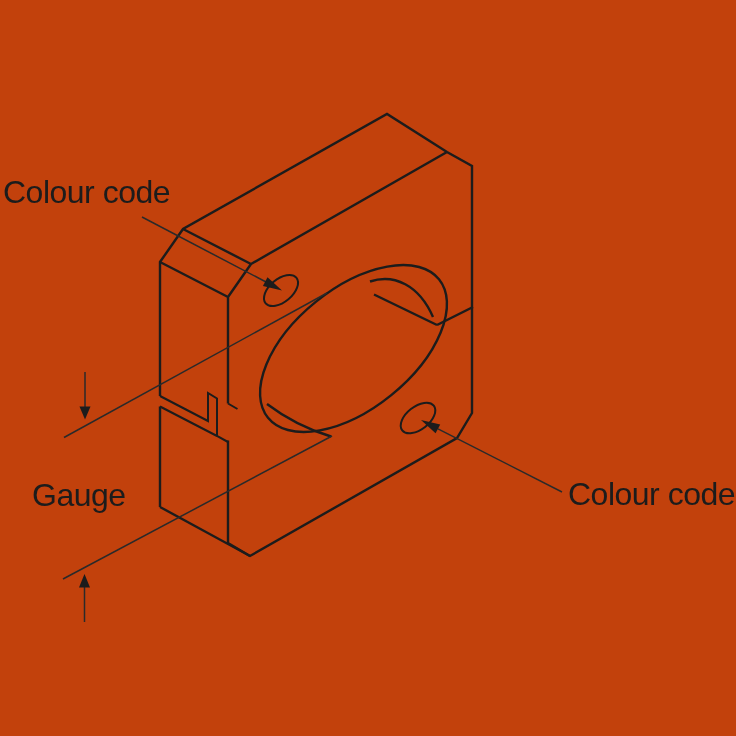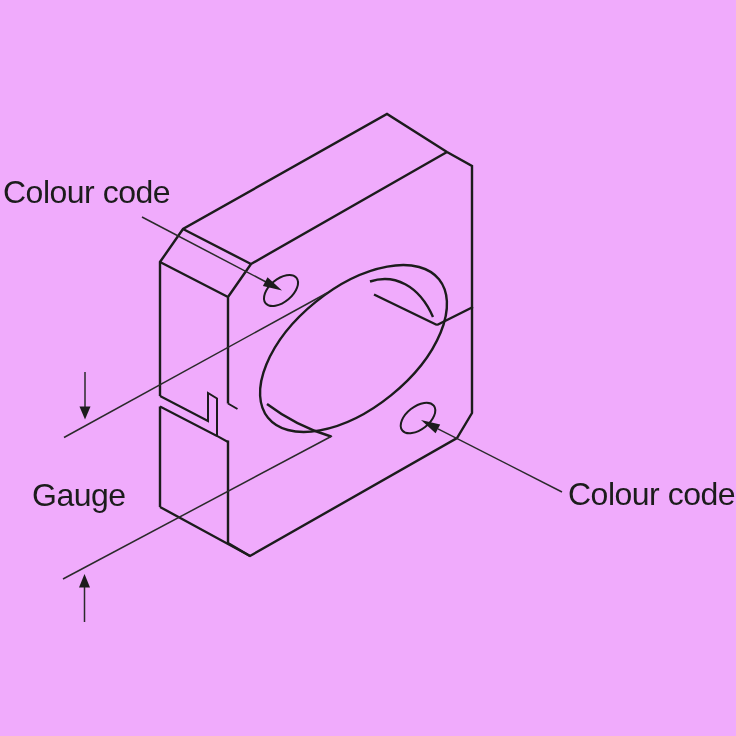--- a/index.html
+++ b/index.html
@@ -1,16 +1,16 @@
 <!DOCTYPE html>
 <html><head>
 <meta charset="utf-8">
 <style>
   html,body{margin:0;padding:0;background:#ffffff;}
-  .stage{width:736px;height:736px;position:relative;background:#f0abfc;overflow:hidden;}
+  .stage{width:736px;height:736px;position:relative;background:#c2410c;overflow:hidden;}
   svg{display:block;}
   .ink-line{stroke:#1c1c1c;fill:none;stroke-width:2.4;stroke-linejoin:miter;stroke-linecap:butt;}
   .slot-line{stroke:#1c1c1c;fill:none;stroke-width:2;stroke-linejoin:miter;}
   .hole-line{stroke:#1c1c1c;fill:none;stroke-width:2.4;}
   .thin-line{stroke:#2a2a2a;fill:none;stroke-width:1.5;}
   .arrowhead{fill:#1c1c1c;stroke:none;}
   .label{font-family:"Liberation Sans", sans-serif;font-size:32px;fill:#1c1c1c;letter-spacing:-0.5px;}
 </style>
 </head>
 <body>

